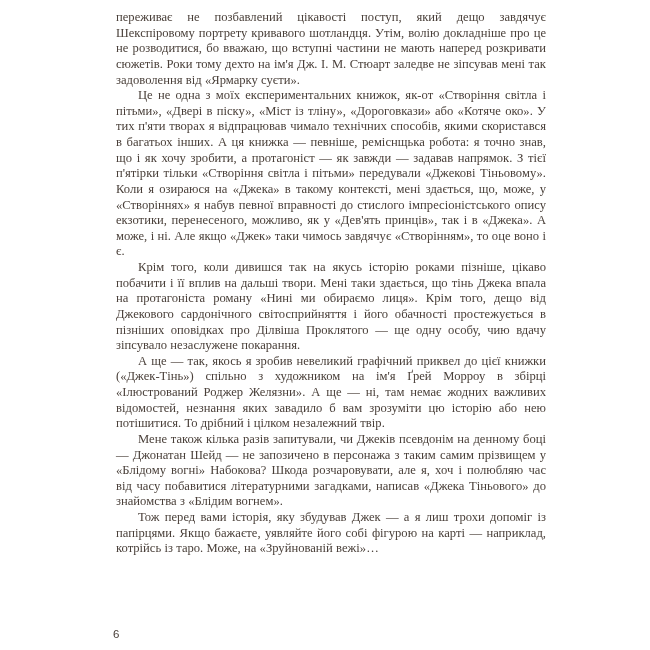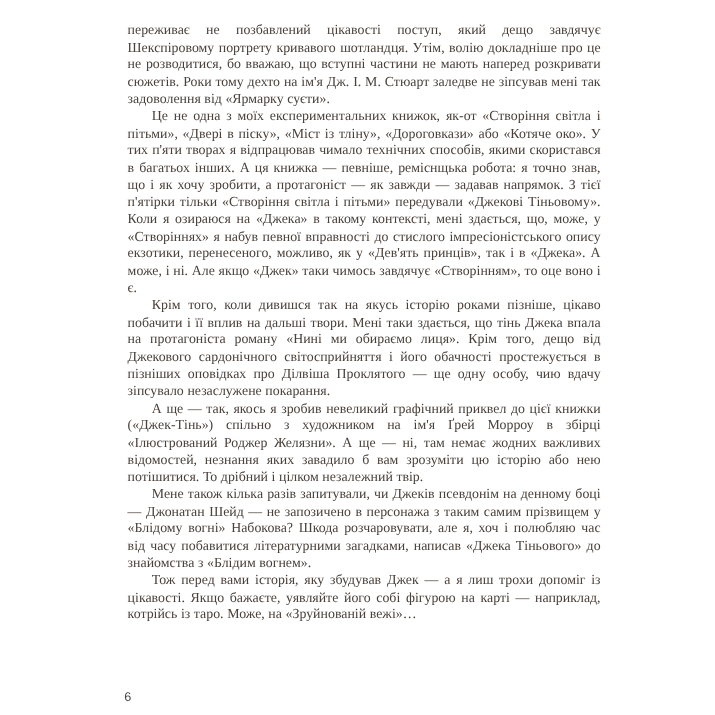--- a/index.html
+++ b/index.html
@@ -16,21 +16,21 @@
   .page {
     position: relative;
     width: 650px;
     height: 650px;
     background: #ffffff;
     box-sizing: border-box;
   }
   .text-column {
     position: absolute;
     left: 116px;
-    top: 20px;
+    top: 10px;
     width: 430px;
   }
   .para {
     margin: 0;
     padding: 0;
     text-indent: 22px;
     text-align: justify;
     color: #4a403a;
     font-size: 12.6px;
     line-height: 15.63px;
@@ -56,18 +56,18 @@
 <body>
 
 <div class="page">
 
   <div class="text-column">
     <p class="para first">переживає не позбавлений цікавості поступ, який дещо завдячує Шекспіровому портрету кривавого шотландця. Утім, волію докладніше про це не розводитися, бо вважаю, що вступні частини не мають наперед розкривати сюжетів. Роки тому дехто на ім'я Дж. І. М. Стюарт заледве не зіпсував мені так задоволення від «Ярмарку суєти».</p>
     <p class="para">Це не одна з моїх експериментальних книжок, як-от «Створіння світла і пітьми», «Двері в піску», «Міст із тліну», «Дороговкази» або «Котяче око». У тих п'яти творах я відпрацював чимало технічних способів, якими скористався в багатьох інших. А ця книжка — певніше, реміснщька робота: я точно знав, що і як хочу зробити, а протагоніст — як завжди — задавав напрямок. З тієї п'ятірки тільки «Створіння світла і пітьми» передували «Джекові Тіньовому». Коли я озираюся на «Джека» в такому контексті, мені здається, що, може, у «Створіннях» я набув певної вправності до стислого імпресіоністського опису екзотики, перенесеного, можливо, як у «Дев'ять принців», так і в «Джека». А може, і ні. Але якщо «Джек» таки чимось завдячує «Створінням», то оце воно і є.</p>
     <p class="para">Крім того, коли дивишся так на якусь історію роками пізніше, цікаво побачити і її вплив на дальші твори. Мені таки здається, що тінь Джека впала на протагоніста роману «Нині ми обираємо лиця». Крім того, дещо від Джекового сардонічного світосприйняття і його обачності простежується в пізніших оповідках про Ділвіша Проклятого — ще одну особу, чию вдачу зіпсувало незаслужене покарання.</p>
     <p class="para">А ще — так, якось я зробив невеликий графічний приквел до цієї книжки («Джек-Тінь») спільно з художником на ім'я Ґрей Морроу в збірці «Ілюстрований Роджер Желязни». А ще — ні, там немає жодних важливих відомостей, незнання яких завадило б вам зрозуміти цю історію або нею потішитися. То дрібний і цілком незалежний твір.</p>
     <p class="para">Мене також кілька разів запитували, чи Джеків псевдонім на денному боці — Джонатан Шейд — не запозичено в персонажа з таким самим прізвищем у «Блідому вогні» Набокова? Шкода розчаровувати, але я, хоч і полюбляю час від часу побавитися літературними загадками, написав «Джека Тіньового» до знайомства з «Блідим вогнем».</p>
-    <p class="para">Тож перед вами історія, яку збудував Джек — а я лиш трохи допоміг із цікавості. Якщо бажаєте, уявляйте його собі фігурою на карті — наприклад, котрійсь із таро. Може, на «Зруйнованій вежі»…</p>
+    <p class="para">Тож перед вами історія, яку збудував Джек — а я лиш трохи допоміг із папірцями. Якщо бажаєте, уявляйте його собі фігурою на карті — наприклад, котрійсь із таро. Може, на «Зруйнованій вежі»…</p>
   </div>
 
   <div class="folio">6</div>
 
 </div>
 
 </body></html>

